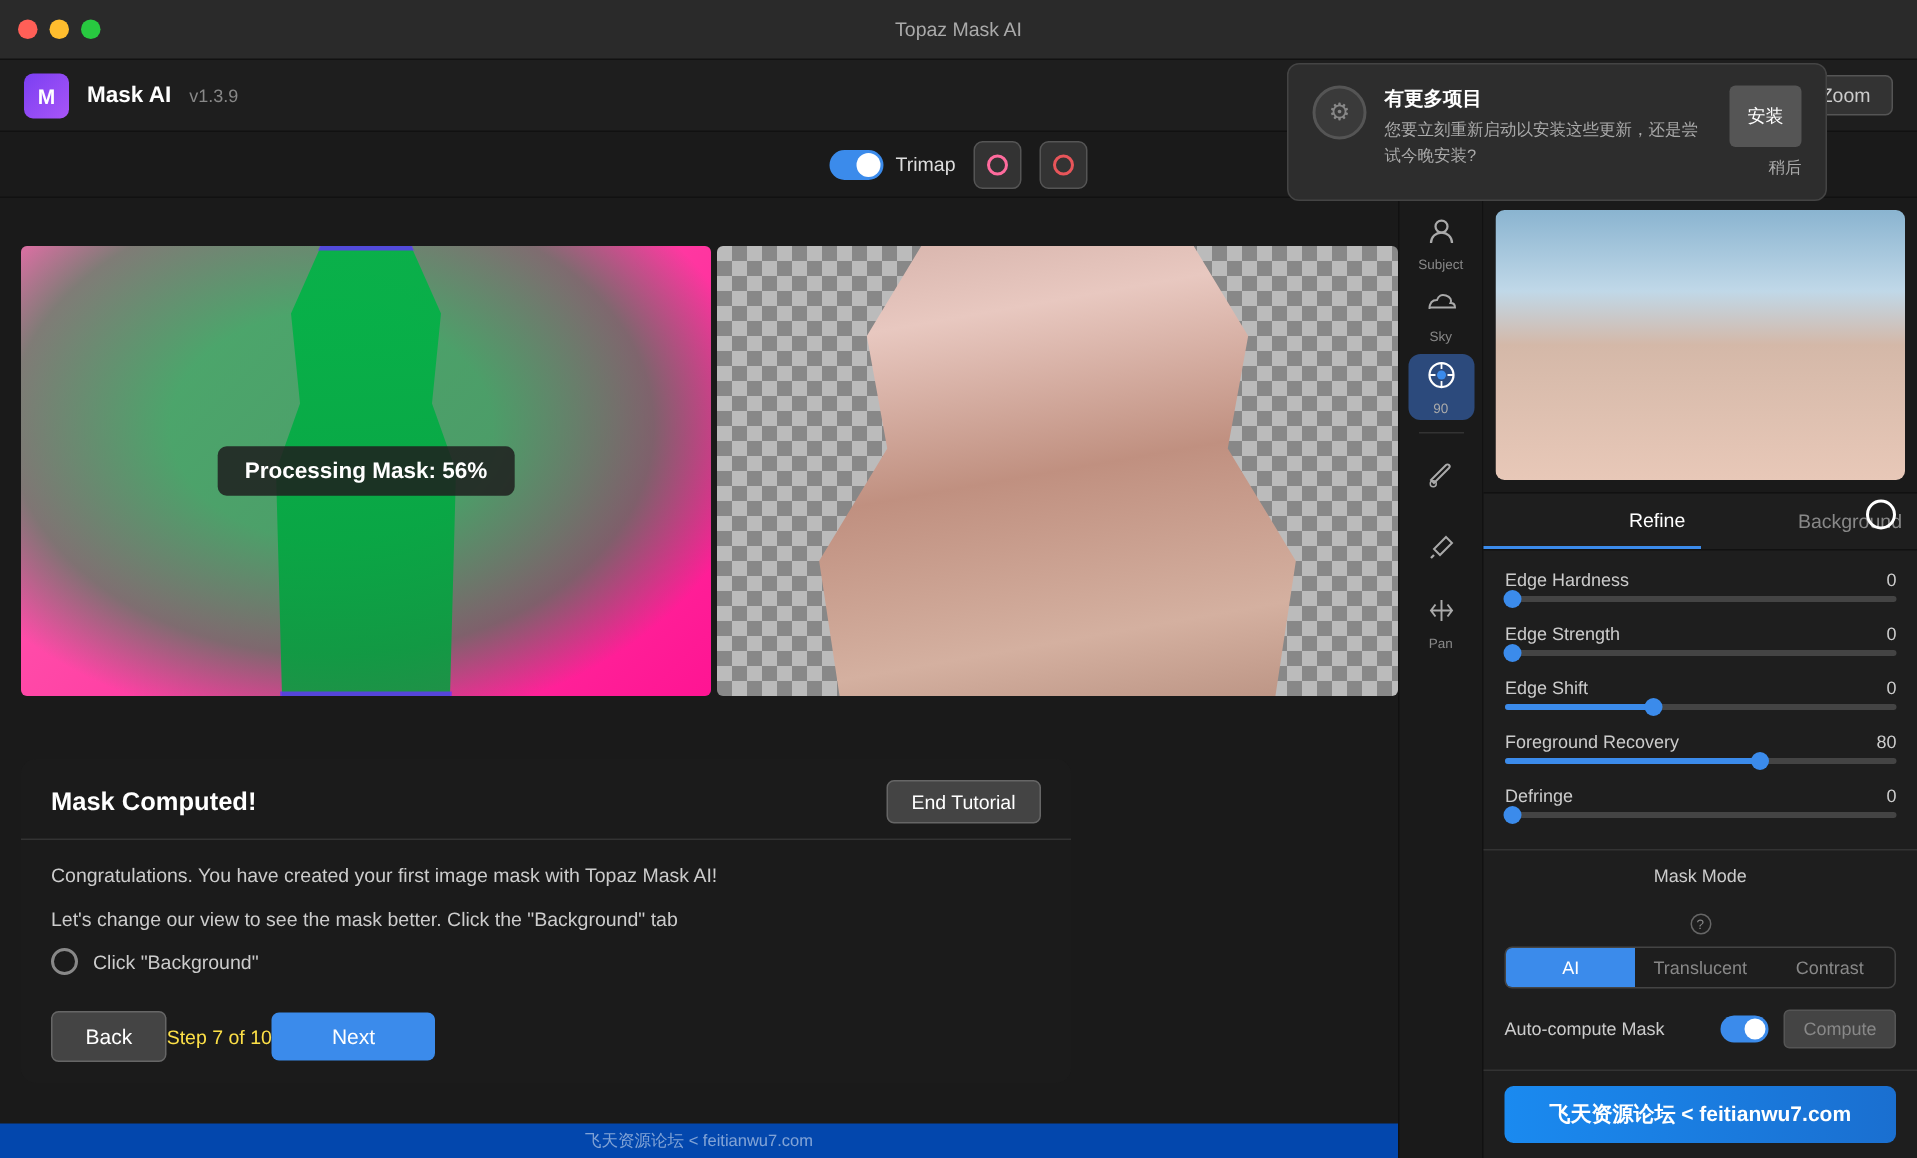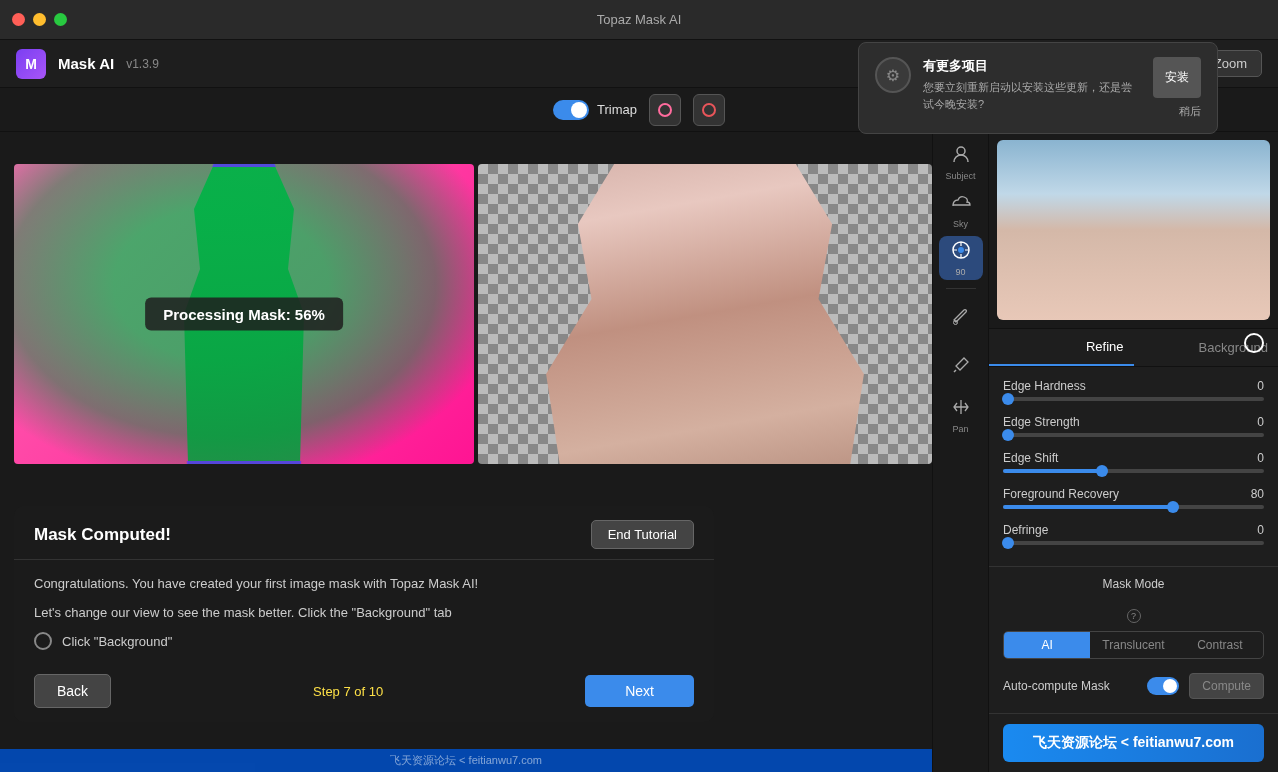--- a/index.html
+++ b/index.html
@@ -296,21 +296,21 @@
     }
     .step-circle {
       width: 18px; height: 18px;
       border-radius: 50%;
       border: 2px solid #888;
       flex-shrink: 0;
     }
     .tutorial-footer {
       display: flex;
       align-items: center;
-      justify-content: space-between;
+      justify-content: flex-start;
       padding: 10px 20px 14px 20px;
     }
     .back-btn {
       background: #444;
       border: 1px solid #666;
       color: #fff;
       padding: 8px 22px;
       border-radius: 5px;
       font-size: 14px;
       cursor: pointer;

